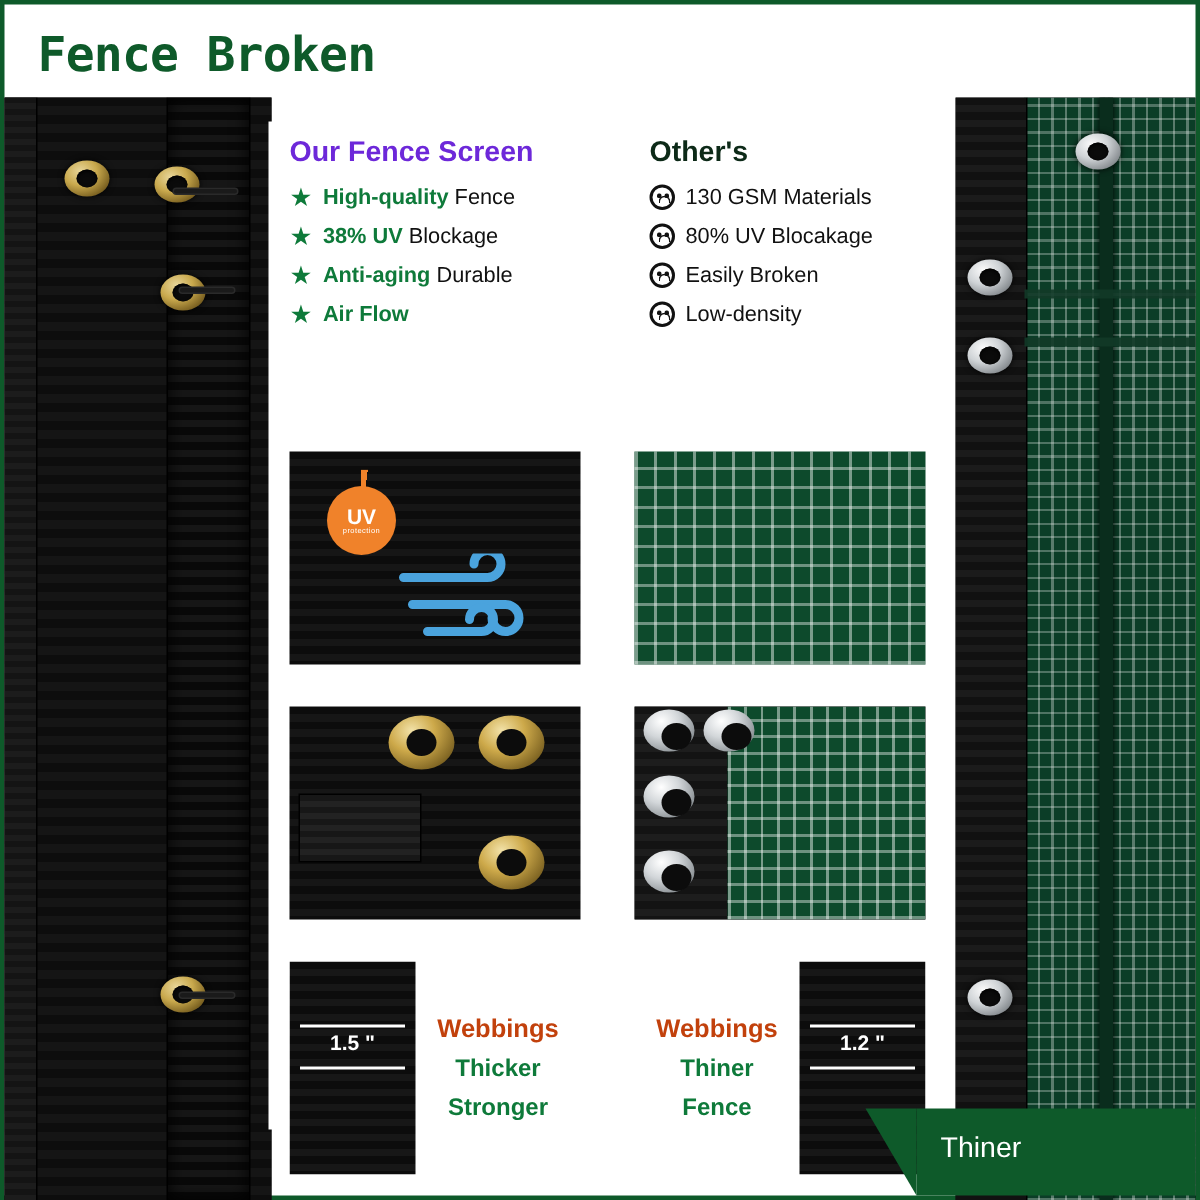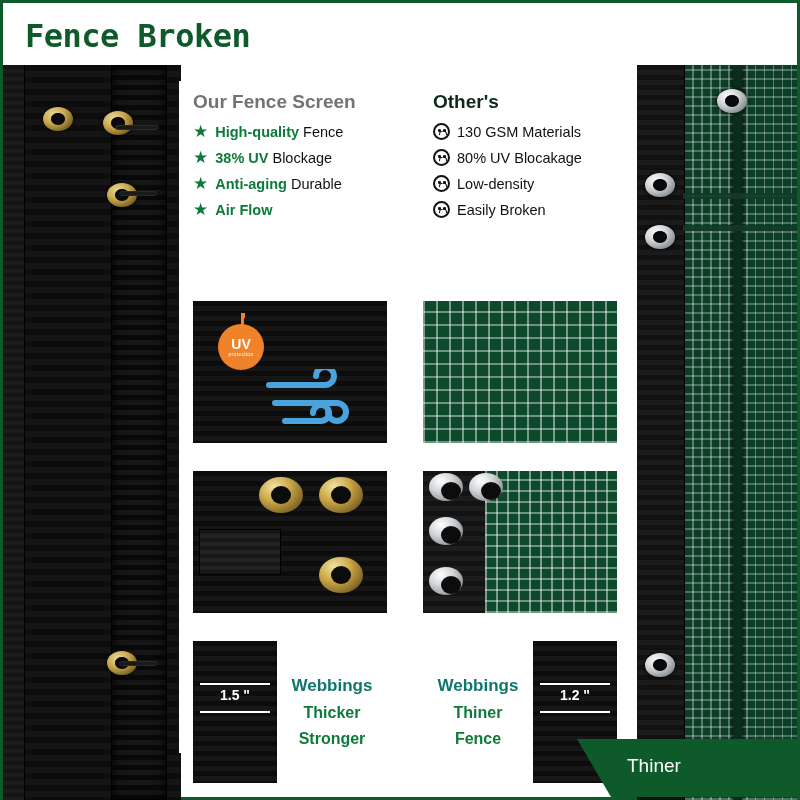--- a/index.html
+++ b/index.html
@@ -98,21 +98,21 @@
   
   .card {
     position: absolute;
     left: 176px; top: 78px;
     width: 450px; height: 672px;
     background: #ffffff;
   }
 
   .cols { position: absolute; left: 14px; top: 10px; width: 424px; }
   .colhead {
-    font-weight: bold; font-size: 19px; color: #737373;
+    font-weight: bold; font-size: 19px; color: #6d28d9;
     font-family: "Liberation Sans", sans-serif;
   }
   .colhead.dark { color: #0d2a18; }
   .bullets { margin-top: 10px; }
   .bullet {
     display: flex; align-items: center; gap: 7px;
     margin-bottom: 9px; font-size: 14.5px;
     font-family: "Liberation Sans", sans-serif; color: #111;
   }
   .bullet .star { color: #0e7a3a; font-size: 17px; line-height: 1; }
@@ -206,21 +206,21 @@
   .webimg .mlabel {
     position: absolute; left: 0; right: 0; top: 46px;
     text-align: center; color: #fff; font-size: 14px; font-weight: bold;
     font-family: "Liberation Sans", sans-serif;
   }
   .webtext {
     flex: 1; display: flex; flex-direction: column;
     align-items: center; justify-content: center; gap: 8px;
   }
   .webtext .wt-title {
-    font-size: 17px; font-weight: bold; color: #0f766e;
+    font-size: 17px; font-weight: bold; color: #c2410c;
     font-family: "Liberation Sans", sans-serif;
   }
   .webtext .wt-a, .webtext .wt-b {
     font-size: 16px; font-weight: bold; color: #0e7a3a;
     font-family: "Liberation Sans", sans-serif;
   }
   .cell.webbing.rtl { flex-direction: row-reverse; }
 
   
   .ribbon {
@@ -303,25 +303,25 @@
             <div class="bullet">
               <span class="face"></span>
               <span>130 GSM Materials</span>
             </div>
             <div class="bullet">
               <span class="face"></span>
               <span>80% UV Blocakage</span>
             </div>
             <div class="bullet">
               <span class="face"></span>
+              <span>Easily Broken</span>
+            </div>
+            <div class="bullet">
+              <span class="face"></span>
               <span>Low-density</span>
-            </div>
-            <div class="bullet">
-              <span class="face"></span>
-              <span>Easily Broken</span>
             </div>
           </div>
         </div>
       </div>
     </div>
 
     <div class="grid2">
 
       <div class="row2">
         <div class="cell fabric">

